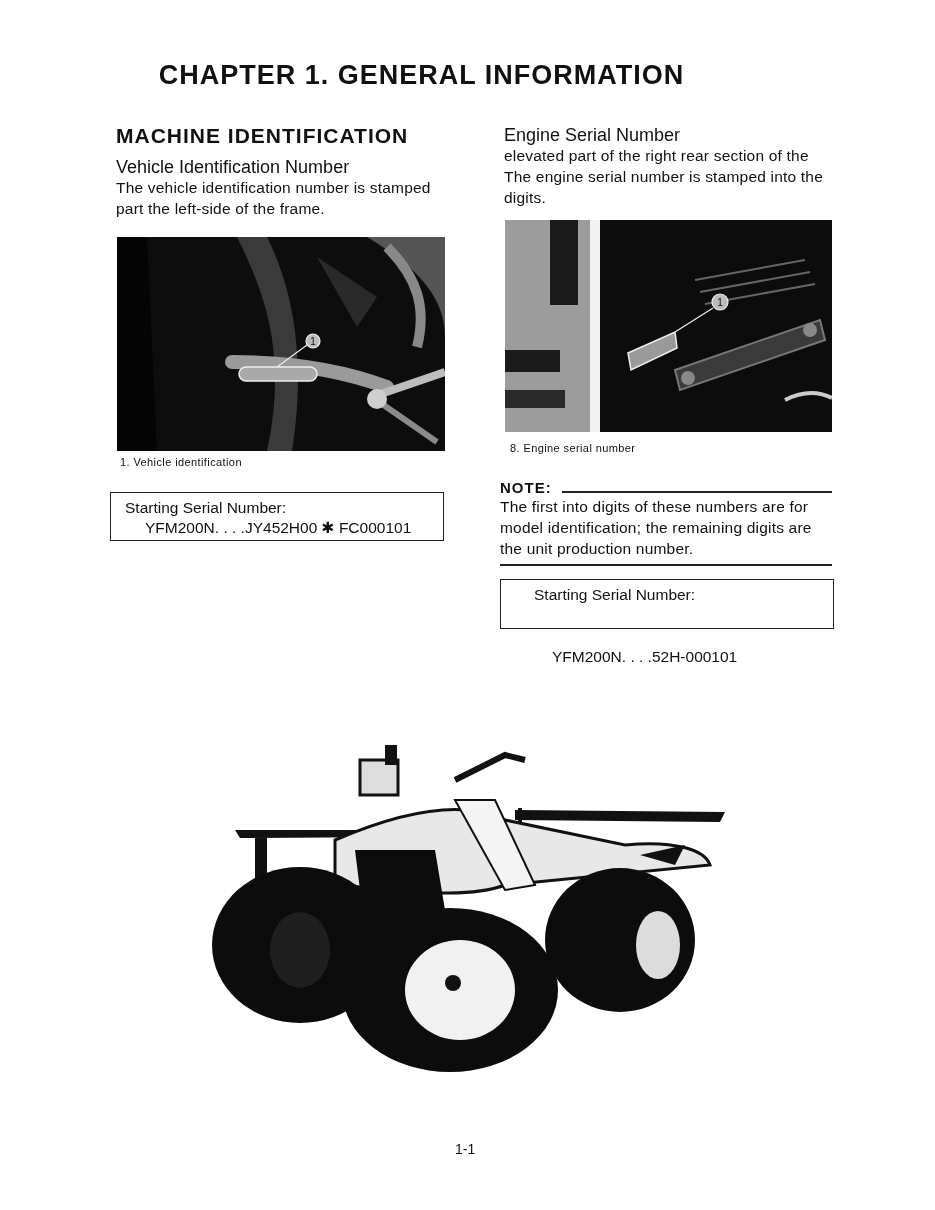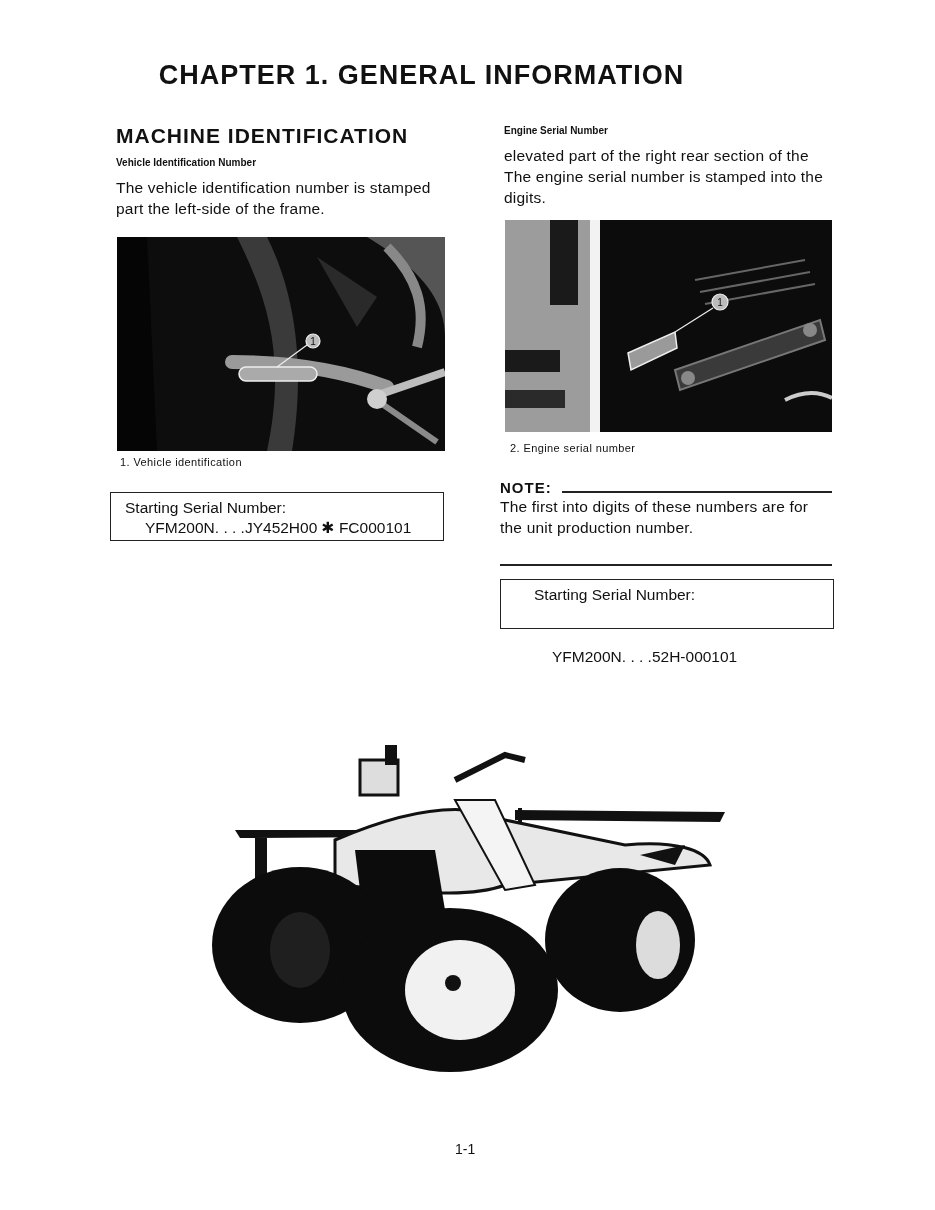--- a/index.html
+++ b/index.html
@@ -8,21 +8,21 @@
       font-family: "Liberation Sans", "DejaVu Sans", sans-serif; color: #111;
     }
     .abs { position: absolute; }
     .chapter-title {
       left: 0; width: 843px; top: 60px; text-align: center;
       font-size: 27px; font-weight: bold; letter-spacing: 1px; color: #111;
     }
     .section-title {
       left: 116px; top: 124px; font-size: 21px; font-weight: bold; letter-spacing: 1px;
     }
-    .sub-heading { font-size: 10px; font-weight: bold; }
+    .sub-heading { font-size: 18px; font-weight: normal; }
     .body-text { font-size: 15.5px; line-height: 21px; letter-spacing: 0.2px; }
     .caption { font-size: 11px; letter-spacing: 0.4px; }
     .photo { background: #0b0b0b; overflow: hidden; }
     .serial-box {
       border: 1.5px solid #222; box-sizing: border-box; font-size: 15.5px; line-height: 20px;
     }
     .note-label { font-size: 15px; font-weight: bold; letter-spacing: 1px; }
     .rule { background: #222; height: 2px; }
     .page-number { font-size: 14px; }
   </style>
@@ -87,26 +87,27 @@
     <path d="M170 150 L 315 100 L 320 120 L 175 170 Z" fill="#3a3a3a" stroke="#777" stroke-width="2"></path>
     <circle cx="183" cy="158" r="7" fill="#888"></circle>
     <circle cx="305" cy="110" r="7" fill="#888"></circle>
     <path d="M280 180 C 300 170 315 172 327 178" stroke="#ccc" stroke-width="4" fill="none"></path>
     <path d="M123 133 L 170 112 L 172 128 L 126 150 Z" fill="#9a9a9a" stroke="#eee" stroke-width="1.5"></path>
     <line x1="170" y1="112" x2="208" y2="88" stroke="#eee" stroke-width="1.2"></line>
     <circle cx="215" cy="82" r="8" fill="#bbb" stroke="#eee" stroke-width="1.2"></circle>
     <text x="215" y="86" font-size="10" text-anchor="middle" fill="#111" font-family="Liberation Sans, sans-serif">1</text>
   </svg>
 </div>
-<div class="abs caption" style="left:510px; top:442px;">2.  Engine serial number</div>
+<div class="abs caption" style="left:510px; top:442px;">8.  Engine serial number</div>
 
 <div class="abs note-label" style="left:500px; top:479px;">NOTE:</div>
 <div class="abs rule" style="left:562px; top:491px; width:270px; height:1.5px;"></div>
 <div class="abs body-text" style="left:500px; top:496px; width:335px;">
   <div>The first into digits of these numbers are for</div>
+  <div>model identification; the remaining digits are</div>
   <div>the unit production number.</div>
 </div>
 <div class="abs rule" style="left:500px; top:564px; width:332px;"></div>
 
 <div class="abs serial-box" style="left:500px; top:579px; width:334px; height:50px; padding:5px 0 0 33px;">
   <div>Starting Serial Number:</div>
   <div style="padding-left:18px;margin-top:42px;">YFM200N. . . .52H-000101</div>
 </div>
 
 <div class="abs" style="left:205px; top:740px; width:525px; height:335px;">

